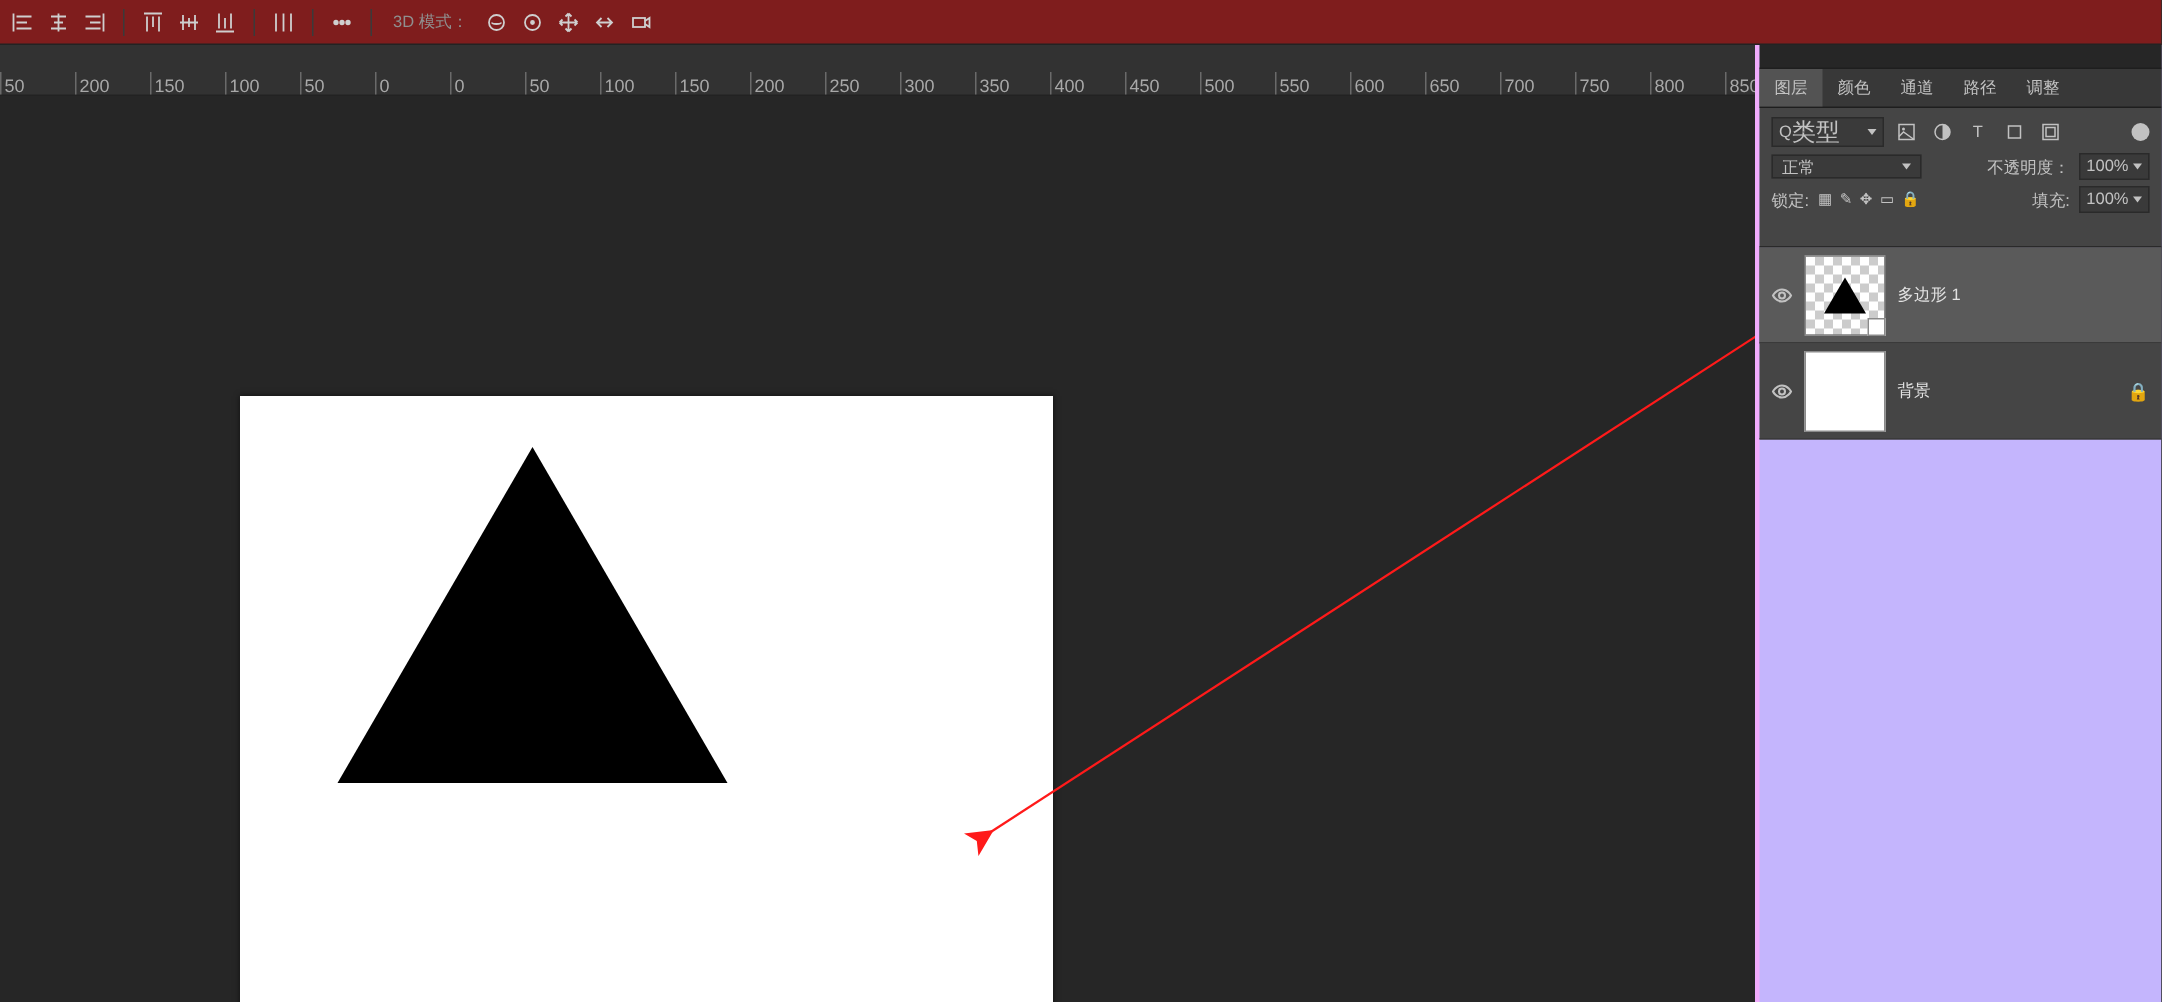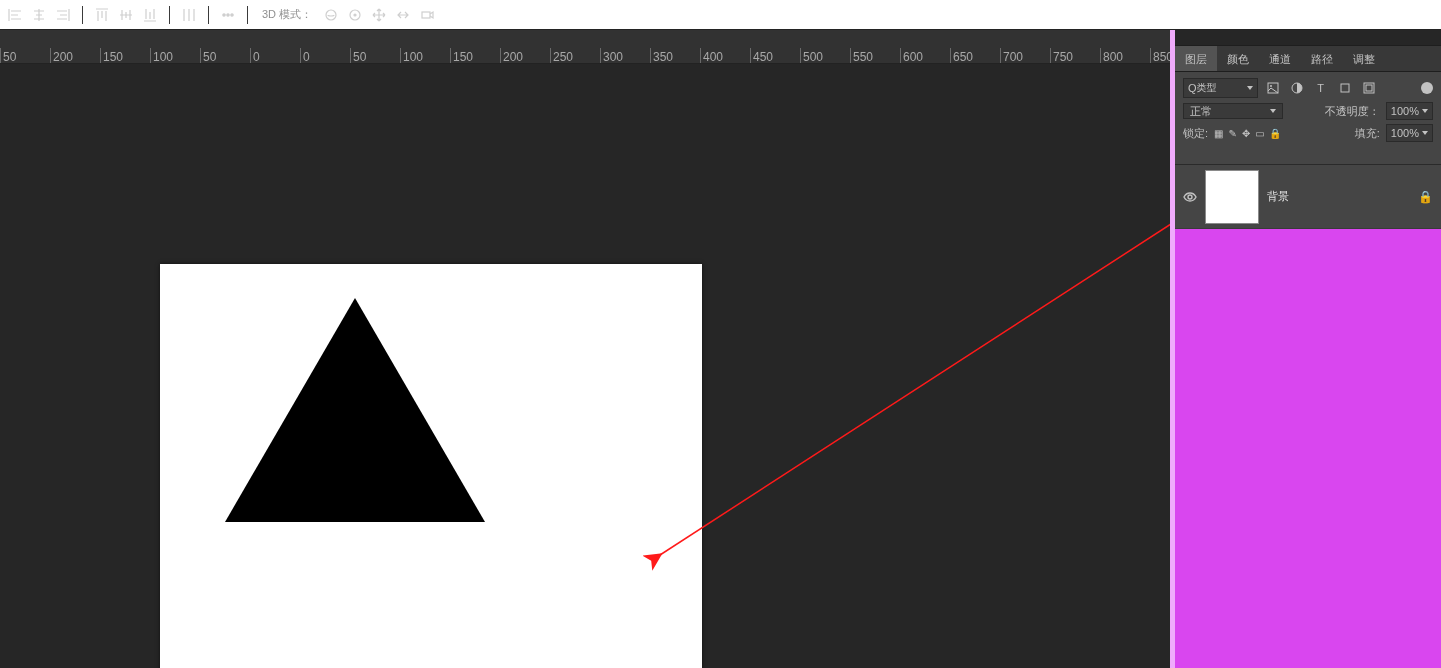--- a/index.html
+++ b/index.html
@@ -1,43 +1,43 @@
 <!DOCTYPE html>
 <html><head>
 <meta charset="utf-8">
 <style>
 * { margin: 0; padding: 0; box-sizing: border-box; font-family: "Microsoft YaHei", sans-serif; }
 body { background: #323232; width: 1441px; height: 668px; overflow: hidden; position: relative; }
 
-.toolbar { height: 30px; background: #ffffff; display: flex; align-items: center; padding: 0 4px; gap: 2px; border-bottom: 1px solid #232323; }
+.toolbar { height: 30px; background: #7f1d1d; display: flex; align-items: center; padding: 0 4px; gap: 2px; border-bottom: 1px solid #232323; }
 .toolbar .sep { width: 1px; height: 18px; background: #3a3a3a; margin: 0 6px; }
 .tb-btn { width: 22px; height: 22px; display: flex; align-items: center; justify-content: center; cursor: pointer; }
 .tb-btn svg { stroke: #cfcfcf; fill: none; stroke-width: 1.2; }
 .tb-label { color: #8f8f8f; font-size: 11px; margin: 0 6px; }
 
 .ruler-h { position: absolute; top: 48px; left: 0; right: 271px; height: 16px; background: #323232; color: #a8a8a8; font-size: 12px; overflow: hidden; white-space: nowrap; border-bottom: 1px solid #222; }
 .ruler-h span { display: inline-block; width: 50px; text-align: left; border-left: 1px solid #6a6a6a; padding-left: 2px; height: 16px; line-height: 18px; }
 
 .canvas-area { position: absolute; top: 64px; left: 0; right: 271px; bottom: 0; background: #262626; }
 .doc { position: absolute; left: 160px; top: 200px; width: 542px; height: 468px; background: #ffffff; box-shadow: 0 0 4px rgba(0,0,0,0.6); }
 .triangle { position: absolute; left: 65px; top: 34px; width: 0; height: 0; border-left: 130px solid transparent; border-right: 130px solid transparent; border-bottom: 224px solid #000; }
 
 .arrow-line { position: absolute; pointer-events: none; }
 
-.panel-area { position: absolute; top: 30px; right: 0; bottom: 0; width: 271px; background: #d946ef; border-left: 5px solid #f0abfc; }
+.panel-area { position: absolute; top: 30px; right: 0; bottom: 0; width: 271px; background: #c4b5fd; border-left: 3px solid #f0abfc; }
 .spacer-top { height: 16px; background: #262626; border-bottom: 1px solid #1e1e1e; }
 .panel-tabs { display: flex; height: 26px; background: #383838; border-bottom: 1px solid #1e1e1e; }
 .panel-tab { padding: 0 10px; font-size: 11px; color: #c2c2c2; line-height: 26px; cursor: pointer; }
 .panel-tab.active { background: #535353; }
 
 .layer-controls { background: #454545; padding: 6px 8px; font-size: 11px; color: #c2c2c2; border-bottom: 1px solid #2a2a2a; }
 .lc-row { display: flex; align-items: center; gap: 6px; margin-bottom: 4px; }
 .lc-row:last-child { margin-bottom: 16px; }
 .search-type { display: flex; align-items: center; background: #3a3a3a; border: 1px solid #2a2a2a; padding: 2px 4px; height: 20px; }
-.search-type input { background: transparent; border: none; color: #c2c2c2; font-size: 10px; width: 50px; outline: none; }
+.search-type input { background: transparent; border: none; color: #c2c2c2; font-size: 16px; width: 50px; outline: none; }
 .filter-icon { width: 18px; height: 18px; display: flex; align-items: center; justify-content: center; color: #c2c2c2; font-size: 11px; }
 .dot-ind { width: 12px; height: 12px; border-radius: 50%; background: #c2c2c2; margin-left: auto; }
 .blend-dd { background: #3a3a3a; border: 1px solid #2a2a2a; padding: 2px 6px; height: 16px; flex: 0 0 100px; display: flex; align-items: center; justify-content: space-between; }
 .opacity-lbl { margin-left: auto; }
 .pct-dd { background: #3a3a3a; border: 1px solid #2a2a2a; padding: 1px 4px; height: 18px; display: flex; align-items: center; gap: 3px; }
 .lock-icons { display: flex; gap: 5px; align-items: center; }
 .lock-icons span { font-size: 10px; color: #c2c2c2; }
 
 .layer-list { background: #454545; }
 .layer-item { display: flex; align-items: center; height: 64px; padding: 0 8px; gap: 8px; border-bottom: 1px solid #3a3a3a; }
@@ -217,20 +217,31 @@
       </div>
       <span class="opacity-lbl">填充:</span>
       <div class="pct-dd">
         <span>100%</span>
         <span class="caret"></span>
       </div>
     </div>
   </div>
 
   <div class="layer-list" id="layerList">
+      <div class="layer-item selected">
+        <div class="vis-eye"><svg width="14" height="14" viewBox="0 0 14 14">
+            <path d="M1 7s2-4 6-4 6 4 6 4-2 4-6 4-6-4-6-4z"></path>
+            <circle cx="7" cy="7" r="2"></circle>
+          </svg></div>
+        <div class="thumb checker">
+          <div class="mini-tri"></div>
+          <div class="corner"></div>
+        </div>
+        <span class="layer-name">多边形 1</span>
+      </div>
       <div class="layer-item">
         <div class="vis-eye"><svg width="14" height="14" viewBox="0 0 14 14">
             <path d="M1 7s2-4 6-4 6 4 6 4-2 4-6 4-6-4-6-4z"></path>
             <circle cx="7" cy="7" r="2"></circle>
           </svg></div>
         <div class="thumb"></div>
         <span class="layer-name">背景</span>
         <span class="lock-ind">🔒</span>
       </div>
     </div>

